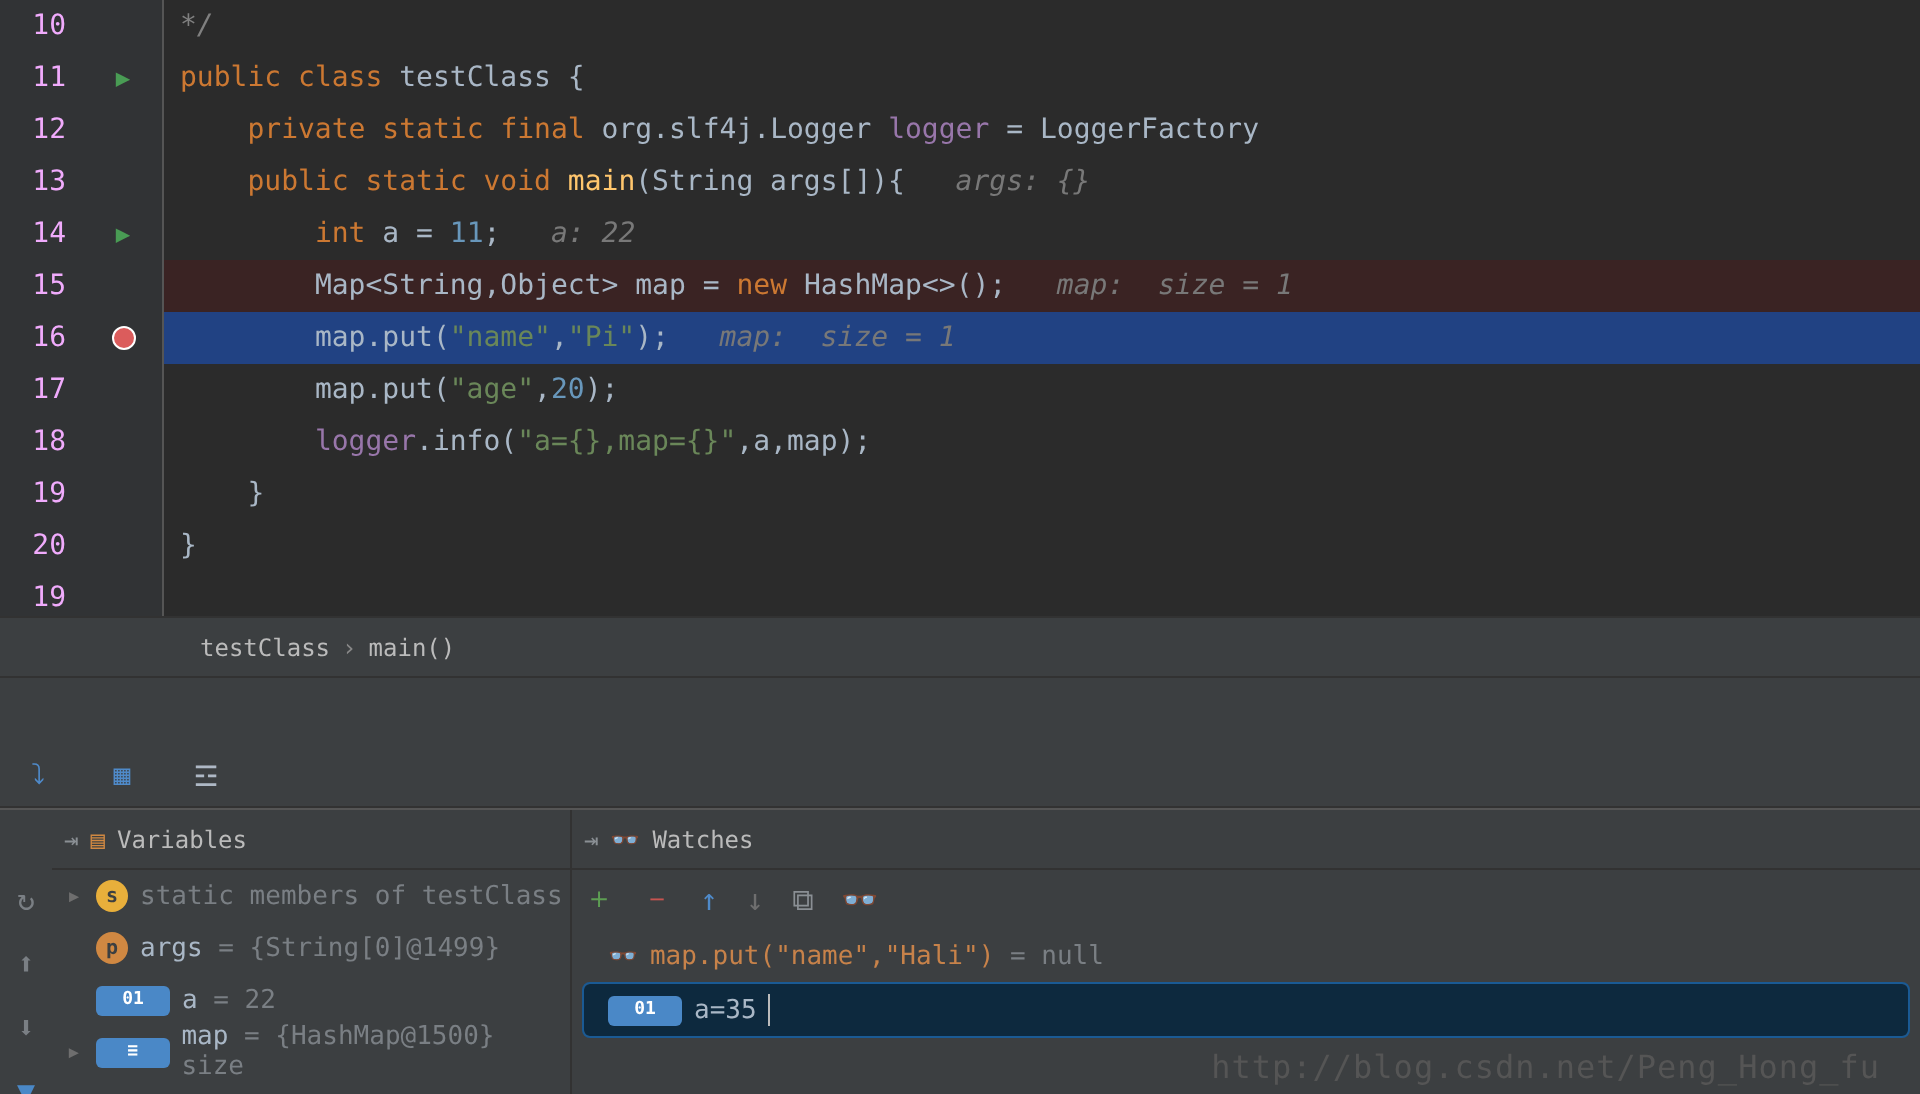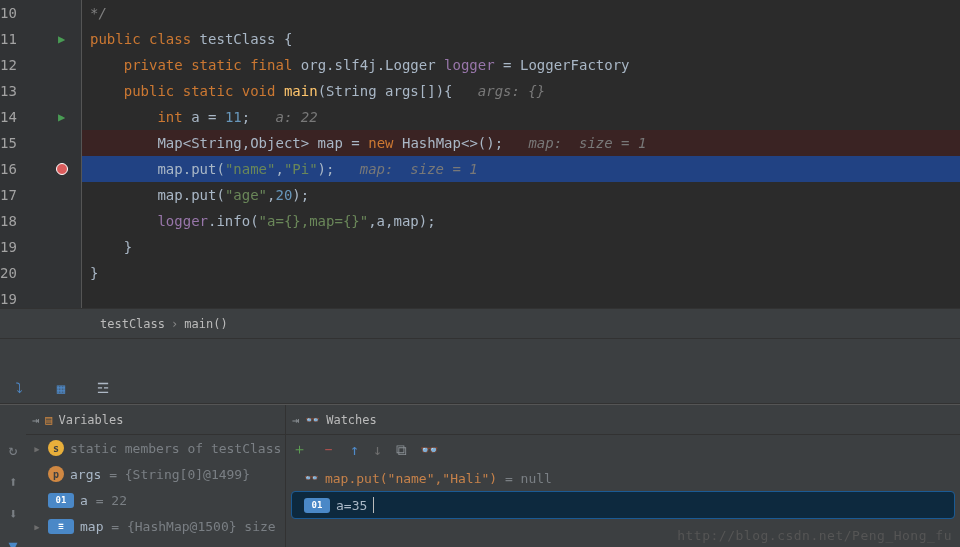--- a/index.html
+++ b/index.html
@@ -1,18 +1,18 @@
 <!DOCTYPE html>
 <html><head>
 <meta charset="utf-8">
 <style>
   *{margin:0;padding:0;box-sizing:border-box;font-family:"Consolas","Monaco",monospace}
   body{background:#2b2b2b;color:#a9b7c6;font-size:14px;overflow:hidden;width:960px;height:547px}
   .editor{display:flex;height:308px;background:#2b2b2b;position:relative}
-  .gutter{width:42px;text-align:left;padding-right:8px;color:#a3a3a3;background:#313335;border-right:1px solid #313335;user-select:none}
+  .gutter{width:42px;text-align:right;padding-right:8px;color:#f0abfc;background:#313335;border-right:1px solid #313335;user-select:none}
   .gutter div{height:26px;line-height:26px}
   .icons-col{width:40px;background:#313335;border-right:1px solid #555}
   .icons-col div{height:26px;display:flex;align-items:center;justify-content:center}
   .code{flex:1;position:relative}
   .line{height:26px;line-height:26px;white-space:pre;padding-left:8px}
   .line.hl-red{background:#3a2323}
   .line.hl-blue{background:#214283}
   .kw{color:#cc7832}
   .str{color:#6a8759}
   .num{color:#6897bb}
@@ -29,35 +29,35 @@
   .side-icons{width:26px;background:#3c3f41;display:flex;flex-direction:column;gap:14px;padding-top:36px;align-items:center}
   .side-icons span{color:#7a7f84;cursor:pointer;font-size:15px}
   .panel{flex:1;display:flex;flex-direction:column}
   .pheader{height:30px;display:flex;align-items:center;padding:0 6px;gap:6px;border-bottom:1px solid #323232;color:#bbb;font-size:12px}
   .pbody{flex:1;overflow:hidden;font-size:13px}
   .row{height:26px;display:flex;align-items:center;gap:6px;padding-left:6px}
   .row .arr{color:#6e6e6e;cursor:pointer;width:10px;text-align:center}
   .badge{width:16px;height:16px;border-radius:50%;display:inline-flex;align-items:center;justify-content:center;font-size:10px;font-weight:bold;color:#3c3f41}
   .badge.s{background:#e8af3b}
   .badge.p{background:#d08842}
-  .badge.sq{border-radius:3px;background:#4a88c7;width:26px;height:15px;color:#fff;font-size:9px}
+  .badge.sq{border-radius:3px;background:#4a88c7;width:37px;height:15px;color:#fff;font-size:9px}
   .valtxt{color:#7a7f84}
   .panel.vars{flex:0 0 260px;border-right:1px solid #323232}
   .panel.watches{flex:1}
   .wtool{height:30px;display:flex;align-items:center;gap:14px;padding-left:6px;border-bottom:1px solid transparent}
   .wtool span{cursor:pointer;font-size:15px}
   .wtool .add{color:#5d9e53}
   .wtool .rem{color:#c75450}
   .wtool .up{color:#4f8ac9}
   .wtool .dn{color:#6e6e6e}
   .wtool .cp,.wtool .gl{color:#8a8f94}
   .watch-row{height:26px;display:flex;align-items:center;gap:6px;padding-left:18px}
   .watch-row.sel{background:#0d293e;outline:1px solid #1a5a94;border-radius:3px;margin:1px 6px;padding-left:12px}
   .expr{color:#c7824a}
-  .watermark{position:absolute;right:8px;bottom:4px;color:#555;font-size:13px;letter-spacing:.5px;pointer-events:none}
+  .watermark{position:absolute;right:20px;bottom:4px;color:#555;font-size:16px;letter-spacing:.5px;pointer-events:none}
   .run-tri{color:#499c54;font-size:12px}
   .bp{width:12px;height:12px;border-radius:50%;background:#db5c5c;border:1px solid #fff}
   .cursor{display:inline-block;width:1px;height:16px;background:#bbb;vertical-align:middle}
 </style>
 </head>
 <body>
 
 <div class="editor">
   <div class="gutter">
     <div>10</div>

